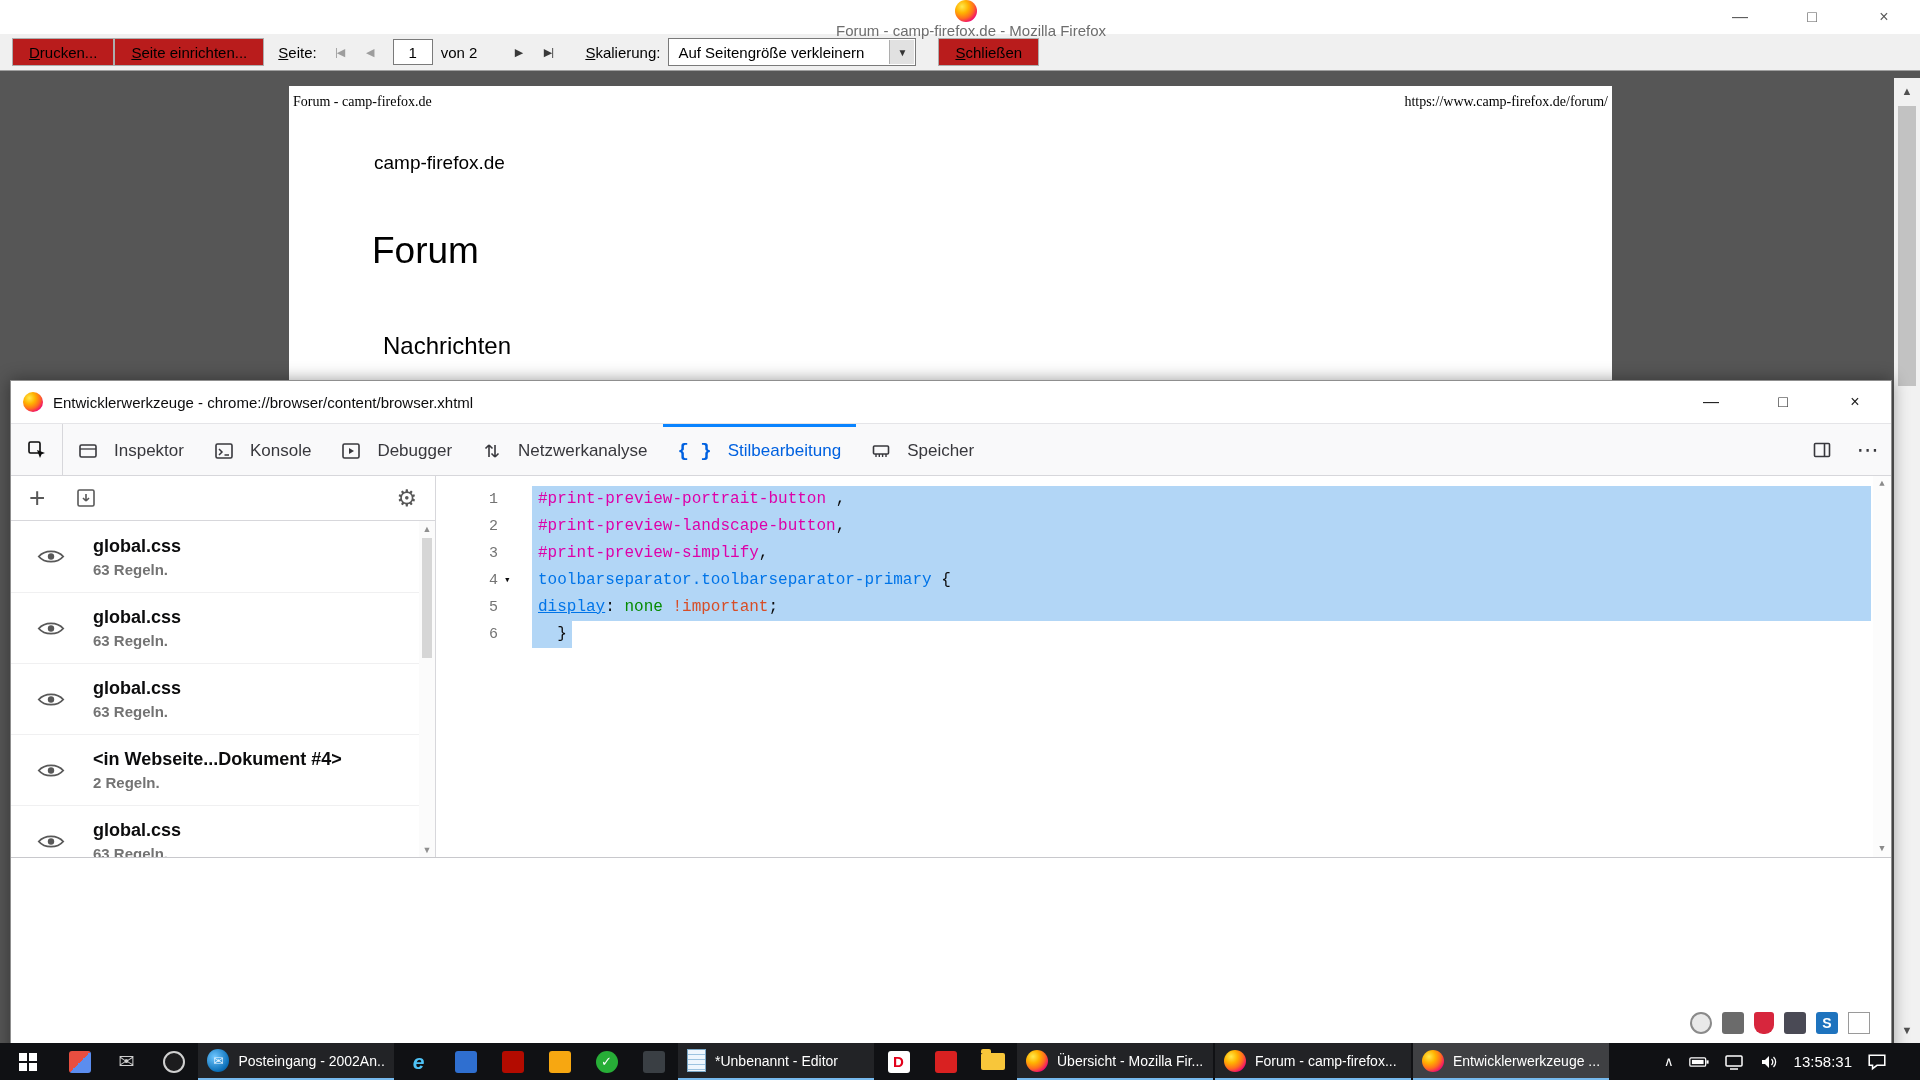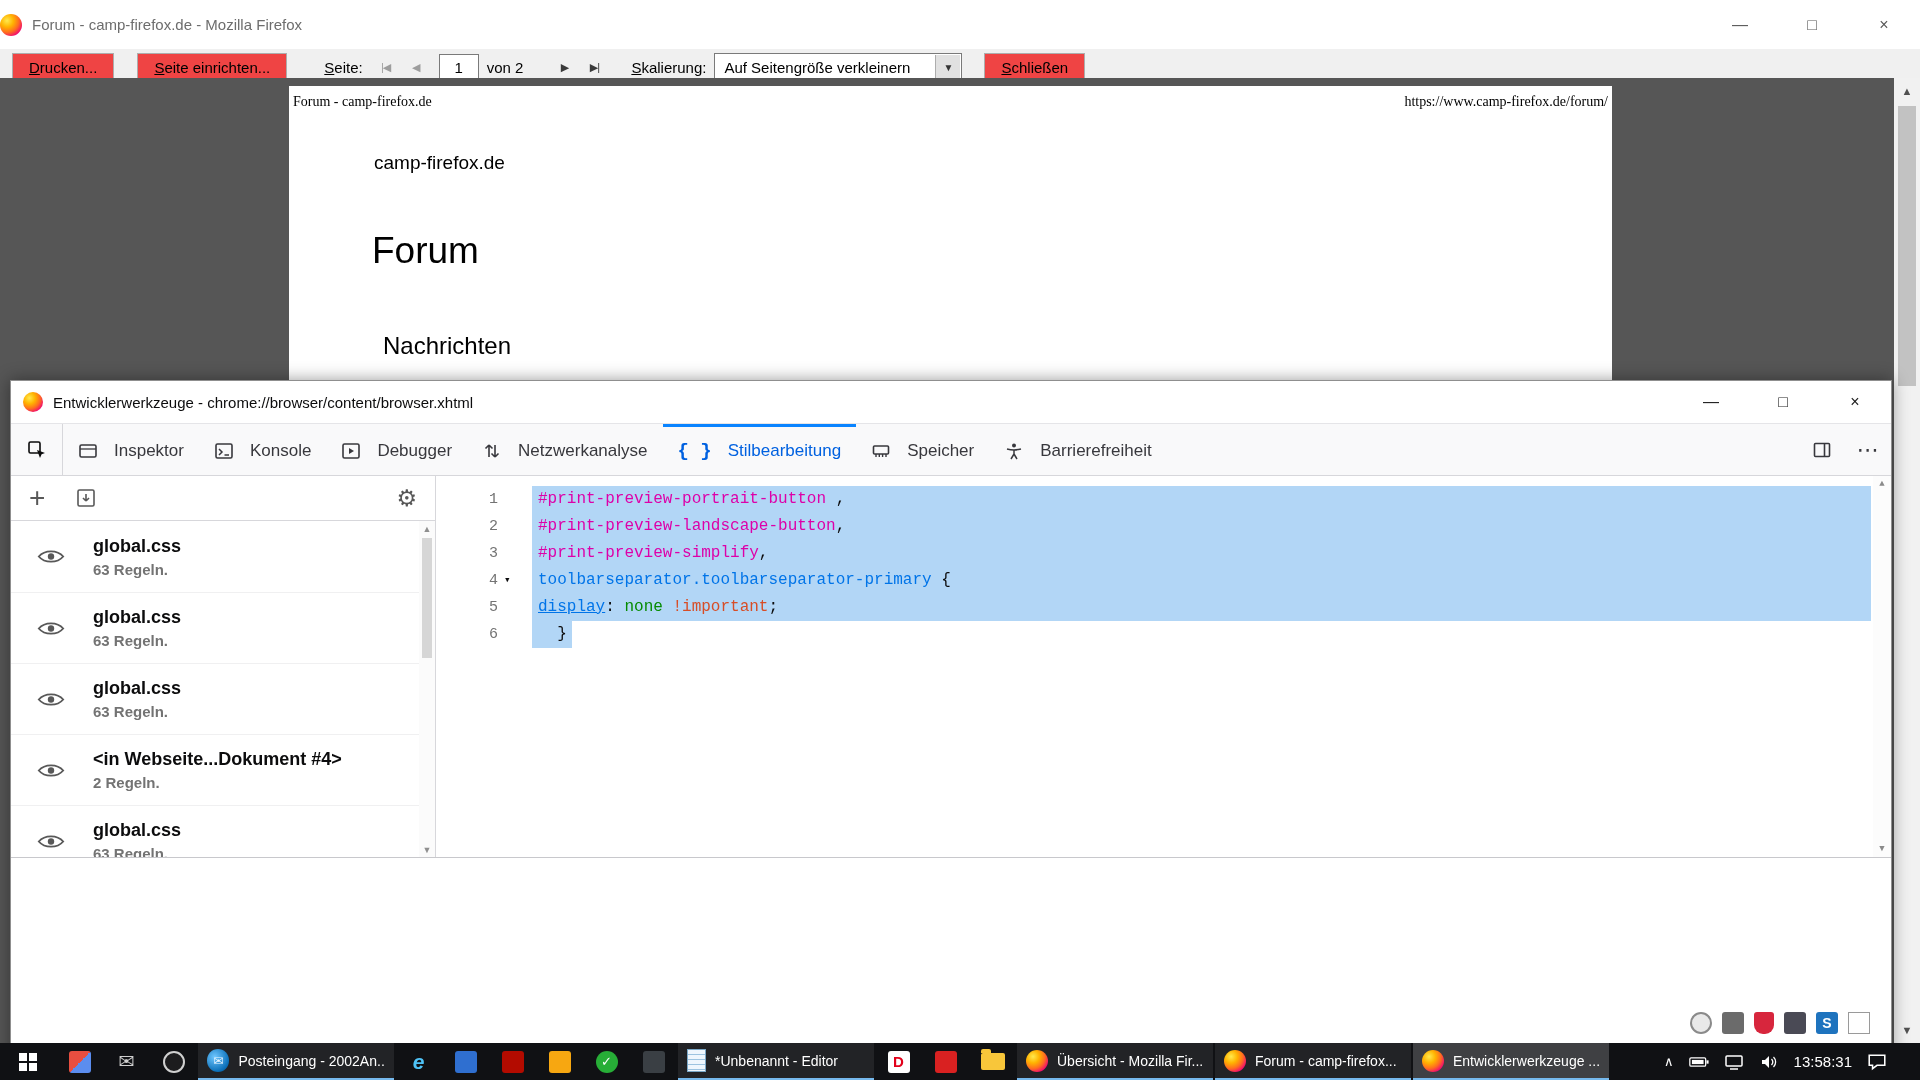--- a/index.html
+++ b/index.html
@@ -2,30 +2,30 @@
 <html><head>
 <meta charset="utf-8">
 <style>
   * { box-sizing: border-box; margin: 0; padding: 0; }
   html,body { width:1920px; height:1080px; overflow:hidden; }
   body { font-family:"Liberation Sans","DejaVu Sans",sans-serif; }
   .screen { position:relative; width:1920px; height:1080px; background:#565656; overflow:hidden; }
 
   
   .pp-win { position:absolute; inset:0 0 37px 0; background:#565656; }
-  .pp-titlebar { height:49px; background:#ffffff; display:flex; align-items:center; position:relative; }
+  .pp-titlebar { height:34px; background:#ffffff; display:flex; align-items:center; padding-left:12px; position:relative;flex-direction:column; }
   .ff-logo { width:22px; height:22px; border-radius:50%; flex:0 0 auto;
     background:radial-gradient(circle at 32% 30%, #ffe94d 0%, #ffb300 30%, #ff6d1f 55%, #ef0078 80%, #7d00a8 100%); }
   .pp-title { margin-left:10px; font-size:15px; color:#6d6d6d; white-space:nowrap; }
   .win-controls { position:absolute; right:0; top:0; height:100%; display:flex; }
   .wc { width:72px; height:100%; display:flex; align-items:center; justify-content:center; font-size:16px; color:#5a5a5a; }
   .dt-win .wc { color:#1b1b1b; }
 
   .pp-toolbar { height:37px; background:#f0f0f0; border-bottom:1px solid #9f9f9f; display:flex; align-items:center; padding:0 12px; font-size:15px; color:#000; }
-  .btn { background:#ef4444; border:1px solid #adadad; height:28px; display:flex; align-items:center; padding:0 16px; margin-right:23px; }
+  .btn { background:#b91c1c; border:1px solid #adadad; height:28px; display:flex; align-items:center; padding:0 16px; margin-right:0; }
   .ak { display:block; }
   .ak::first-letter { text-decoration:underline; }
   .lbl { margin:0 8px 0 14px; }
   .navbtn { min-width:30px; height:26px; display:flex; align-items:center; justify-content:center; font-size:11px; letter-spacing:-1px; }
   .navbtn.dis { color:#9d9d9d; }
   .navbtn.en { color:#3a3a3a; }
   .page-input { width:40px; height:26px; border:1px solid #7a7a7a; text-align:center; font-size:15px; margin:0 8px; font-family:inherit; }
   .combo { width:248px; height:28px; border:1px solid #7a7a7a; background:#fff; display:flex; align-items:center; position:relative; padding-left:9px; margin-right:4px; }
   .combo-arrow { position:absolute; right:1px; top:1px; bottom:1px; width:25px; background:#e1e1e1; border-left:1px solid #adadad; display:flex; align-items:center; justify-content:center; font-size:10px; color:#333; }
 
@@ -253,27 +253,20 @@
         <span class="braces">{ }</span>
         <span>Stilbearbeitung</span>
       </div>
       <div class="dt-tab">
         <svg class="ticon" viewBox="0 0 20 20">
             <rect x="2.5" y="5" width="15" height="8" rx="1" fill="none" stroke="currentColor" stroke-width="1.6"></rect>
             <path d="M5 13v3M8.3 13v3M11.6 13v3M15 13v3" stroke="currentColor" stroke-width="1.4" fill="none"></path>
           </svg>
         <span>Speicher</span>
       </div>
-      <div class="dt-tab">
-        <svg class="ticon" viewBox="0 0 20 20">
-            <circle cx="10" cy="4.5" r="2" fill="currentColor"></circle>
-            <path d="M3 8c4.5 1.2 9.5 1.2 14 0M10 9v4m0 0l-3 5m3-5l3 5" stroke="currentColor" stroke-width="1.5" fill="none"></path>
-          </svg>
-        <span>Barrierefreiheit</span>
-      </div>
       <div class="dt-actions">
         <div class="dt-act">
           <svg class="ticon" viewBox="0 0 20 20">
               <rect x="2.5" y="3.5" width="15" height="13" rx="1" fill="none" stroke="currentColor" stroke-width="1.6"></rect>
               <path d="M12.5 3.5v13" stroke="currentColor" stroke-width="1.6"></path>
             </svg>
         </div>
         <div class="dt-act meat">⋯</div>
       </div>
     </nav>

